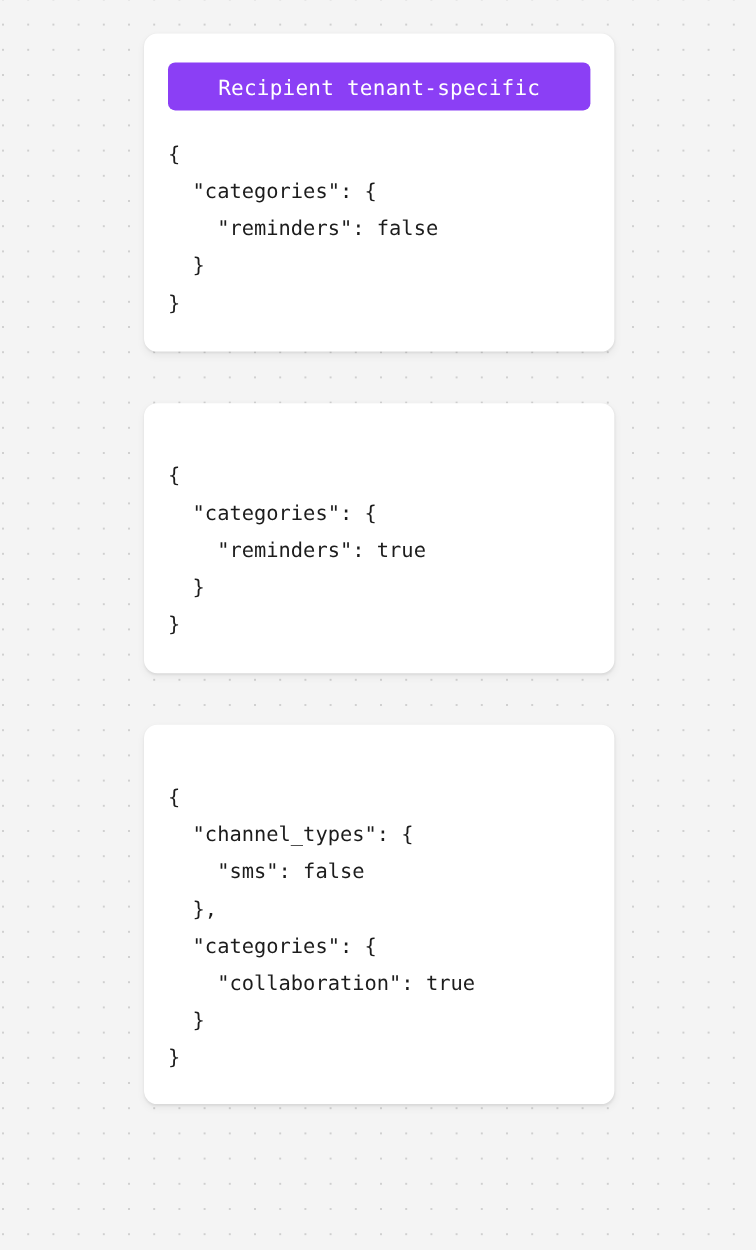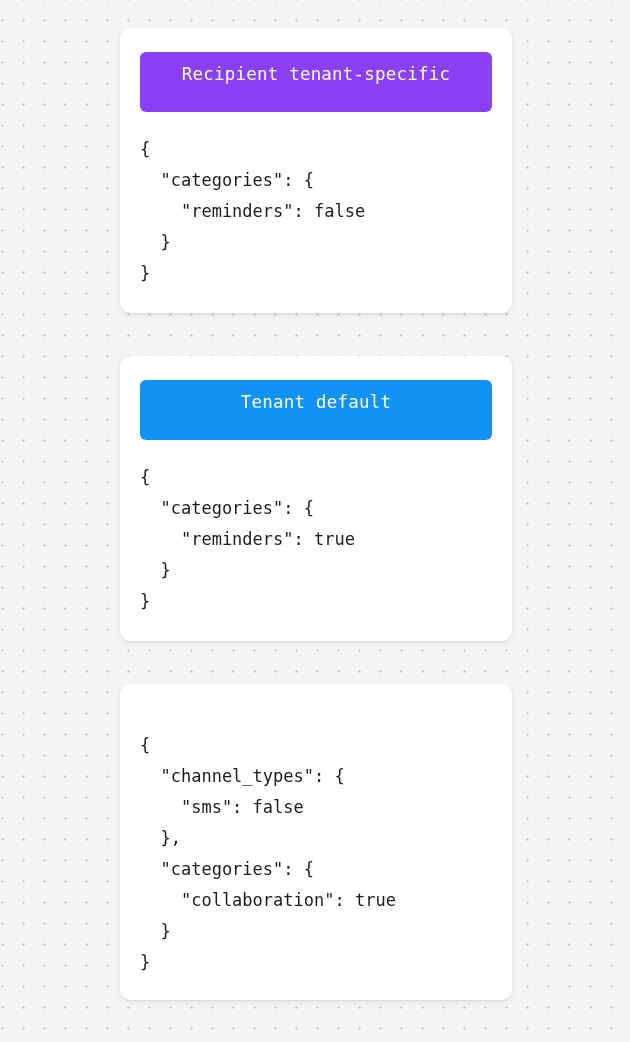--- a/index.html
+++ b/index.html
@@ -37,21 +37,21 @@
     border-radius: 11px;
     box-shadow: 0 1px 2px rgba(0, 0, 0, 0.07),
                 0 3px 7px rgba(0, 0, 0, 0.055);
     padding: 24px 20px 22px 20px;
     box-sizing: border-box;
   }
 
   .card-header {
     display: block;
     border-radius: 6px;
-    height: 60px;
+    height: 40px;
     line-height: 44px;
     text-align: center;
     color: #ffffff;
     font-size: 17.5px;
     letter-spacing: 0.2px;
     font-family: "DejaVu Sans Mono", "Liberation Mono", monospace;
     overflow: hidden;
     white-space: nowrap;
   }
 
@@ -82,21 +82,20 @@
   <div class="card card-1">
     <div class="card-header layer-recipient">Recipient tenant-specific</div>
     <pre class="card-body">{
   "categories": {
     "reminders": false
   }
 }</pre>
   </div>
 
   <div class="card card-2">
-    <div class="card-header layer-tenant">Tenant default</div>
     <pre class="card-body">{
   "categories": {
     "reminders": true
   }
 }</pre>
   </div>
 
   <div class="card card-3">
     <pre class="card-body">{
   "channel_types": {

